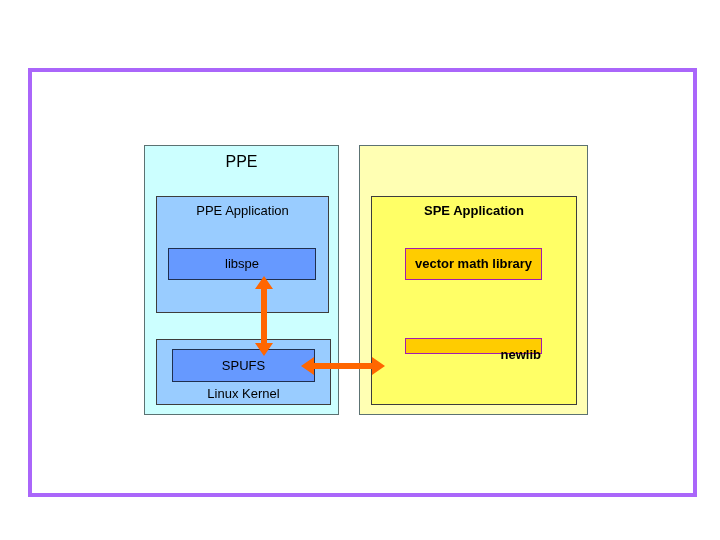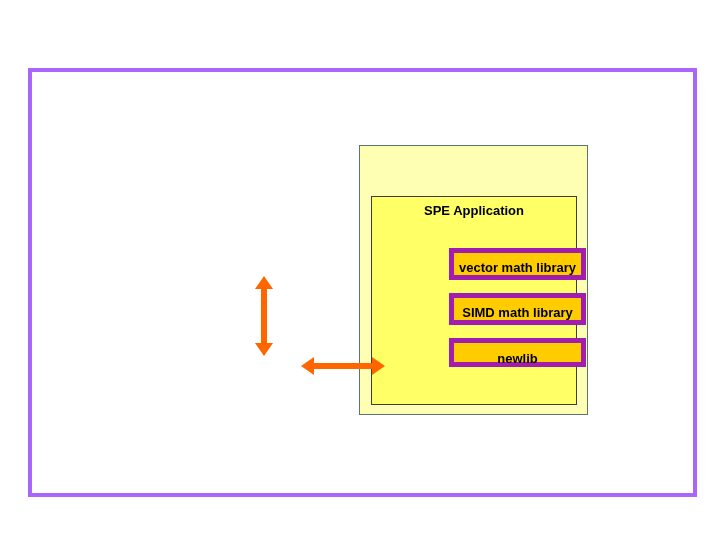--- a/index.html
+++ b/index.html
@@ -88,22 +88,21 @@
     box-sizing: border-box;
     text-align: center;
     font-size: 13px;
   }
   .node-blue {
     background: var(--node-blue, #6699ff);
     border: 1px solid #1f2f4f;
   }
   .node-orange {
     background: var(--node-orange, #ffcc00);
-    border: 5px solid #a21caf;
-    margin-left: 44px;
+    border: 1px solid #a21caf;
   }
   .libspe {
     left: 11px;
     top: 51px;
     width: 148px;
     height: 32px;
     line-height: 30px;
   }
   .kernel {
     left: 11px;
@@ -129,47 +128,59 @@
     line-height: 15px;
   }
   .lib-node {
     left: 33px;
     width: 137px;
     height: 32px;
     line-height: 30px;
   }
   .lib-0 { top: 51px; }
   .lib-1 { top: 96px; }
-  .lib-2 { top: 141px; height: 29px; line-height: 31px; }
+  .lib-2 { top: 141px; height: 16px; line-height: 31px; text-align: right; }
   .arrow-layer {
     position: absolute;
     left: 0;
     top: 0;
     width: 720px;
     height: 540px;
     pointer-events: none;
   }
   .arrow-shape {
     fill: var(--arrow, #ff6600);
   }
 </style>
 </head>
 <body>
 
 <div id="canvas">
 
   <div class="frame"></div>
 
+  <div class="box outer-box ppe-outer">
+    <div class="group-title">PPE</div>
+
+    <div class="box inner-box ppe-app">
+      <div class="inner-title">PPE Application</div>
+      <div class="node node-blue libspe">libspe</div>
+    </div>
+
+    <div class="box inner-box kernel">
+      <div class="node node-blue spufs">SPUFS</div>
+      <div class="kernel-title">Linux Kernel</div>
+    </div>
+  </div>
 
   <div class="box outer-box spe-outer">
 
     <div class="box inner-box spe-app">
       <div class="inner-title">SPE Application</div>
       <div class="node node-orange lib-node lib-0">vector math library</div>
-      <div class="node node-orange lib-node lib-1">SIMD math library</div>
       <div class="node node-orange lib-node lib-2">newlib</div>
     </div>
   </div>
 
   <svg class="arrow-layer" width="720" height="540" viewBox="0 0 720 540">
     <polygon class="arrow-shape" points="264,276 273,289 267,289 267,343 273,343 264,356 255,343 261,343 261,289 255,289"></polygon>
     <polygon class="arrow-shape" points="301,366 314,357 314,363 372,363 372,357 385,366 372,375 372,369 314,369 314,375"></polygon>
   </svg>
 
 </div>

